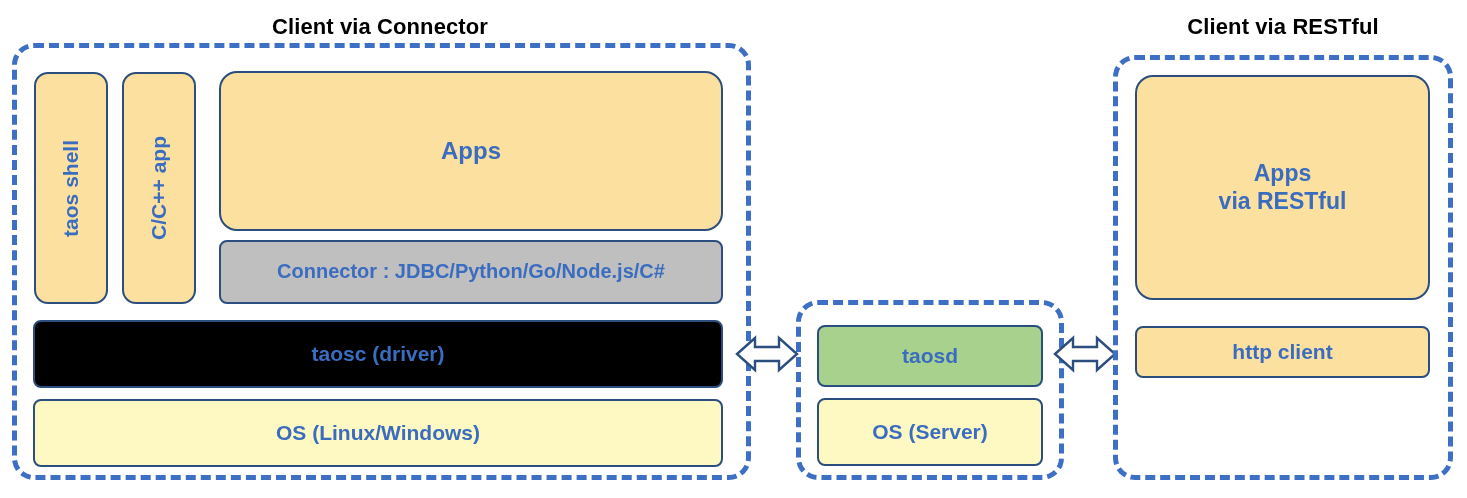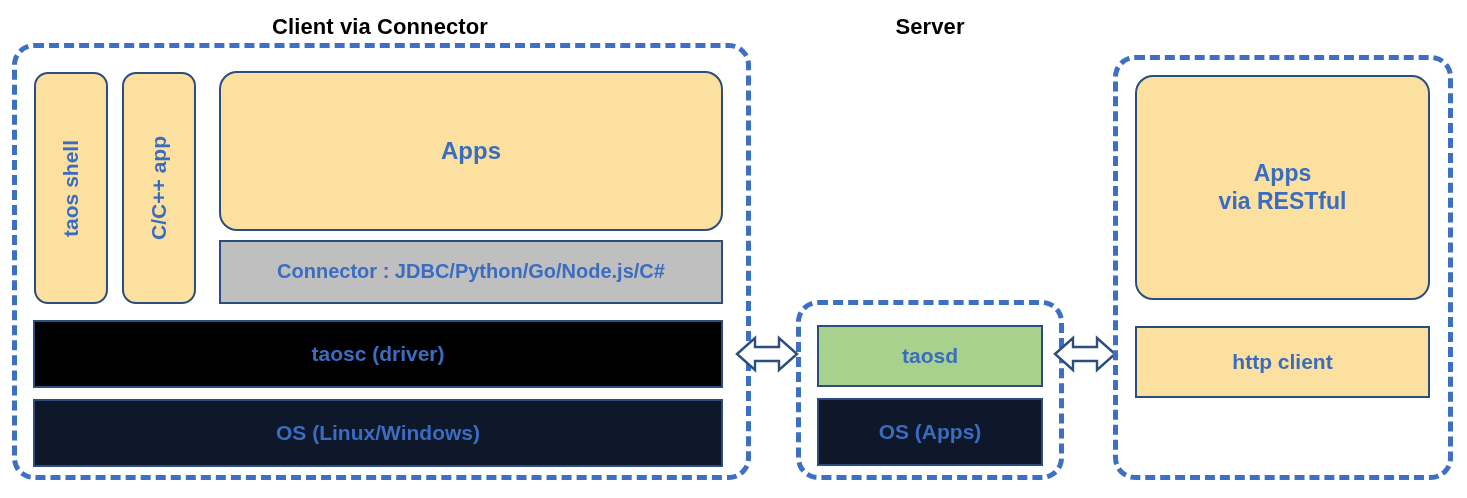--- a/index.html
+++ b/index.html
@@ -37,35 +37,35 @@
     border: 5px dashed #3D6FC4;
     border-radius: 22px;
     background: transparent;
   }
 
   
   .box {
     position: absolute;
     box-sizing: border-box;
     border: 2.2px solid #2B4E7E;
-    border-radius: 0;
+    border-radius: 8px;
     display: flex;
     align-items: center;
     justify-content: center;
     text-align: center;
     color: #3A6CC0;
     font-weight: bold;
     font-size: 21px;
     line-height: 1.18;
     overflow: hidden;
   }
   .box.yellow { background: #FBE0A0; }
   .box.grey   { background: #BFBFBF; }
   .box.orange { background: #000000; }
-  .box.blue   { background: #0f172a; }
+  .box.blue   { background: #fef9c3; }
   .box.green  { background: #A9D18E; }
 
   .box.vertical {
     border-radius: 14px;
   }
   .box.vertical .vlabel {
     writing-mode: vertical-rl;
     transform: rotate(180deg);
     white-space: nowrap;
     font-size: 21px;
@@ -87,22 +87,22 @@
     position: absolute;
   }
 </style>
 </head>
 <body>
 
 <div id="canvas">
 
   <div class="section-title" style="left:10px; top:16px; width:740px;">Client via Connector</div>
 
-  <div class="section-title" style="left:795px; top:16px; width:270px;">Server</div>
 
+  <div class="section-title" style="left:1113px; top:16px; width:340px;">Client via RESTful</div>
 
   <div class="dashed-group" style="left:12px; top:43px; width:739px; height:437px;">
   </div>
 
   <div class="box yellow vertical" style="left:34px; top:72px; width:74px; height:232px;">
     <span class="vlabel">taos shell</span>
   </div>
 
   <div class="box yellow vertical" style="left:122px; top:72px; width:74px; height:232px;">
     <span class="vlabel">C/C++ app</span>
@@ -131,35 +131,35 @@
   </div>
 
   <div class="dashed-group" style="left:796px; top:300px; width:268px; height:180px;">
   </div>
 
   <div class="box green" style="left:817px; top:325px; width:226px; height:62px;">
     <span class="label">taosd</span>
   </div>
 
   <div class="box blue" style="left:817px; top:398px; width:226px; height:68px;">
-    <span class="label">OS (Apps)</span>
+    <span class="label">OS (Server)</span>
   </div>
 
   <div class="arrow" style="left:1053px; top:330px; width:64px; height:48px;">
     <svg width="64" height="48" viewBox="0 0 64 48">
       <polygon points="2,24 20,8 20,17 44,17 44,8 62,24 44,40 44,31 20,31 20,40" fill="#ffffff" stroke="#2B4E7E" stroke-width="2.4" stroke-linejoin="miter"></polygon>
     </svg>
   </div>
 
   <div class="dashed-group" style="left:1113px; top:55px; width:340px; height:425px;">
   </div>
 
   <div class="box yellow apps-rest-box" style="left:1135px; top:75px; width:295px; height:225px; border-radius:18px;">
     <span class="label">Apps
 via RESTful</span>
   </div>
 
-  <div class="box yellow" style="left:1135px; top:326px; width:295px; height:72px;">
+  <div class="box yellow" style="left:1135px; top:326px; width:295px; height:52px;">
     <span class="label">http client</span>
   </div>
 
 
 </div>
 
 </body></html>

